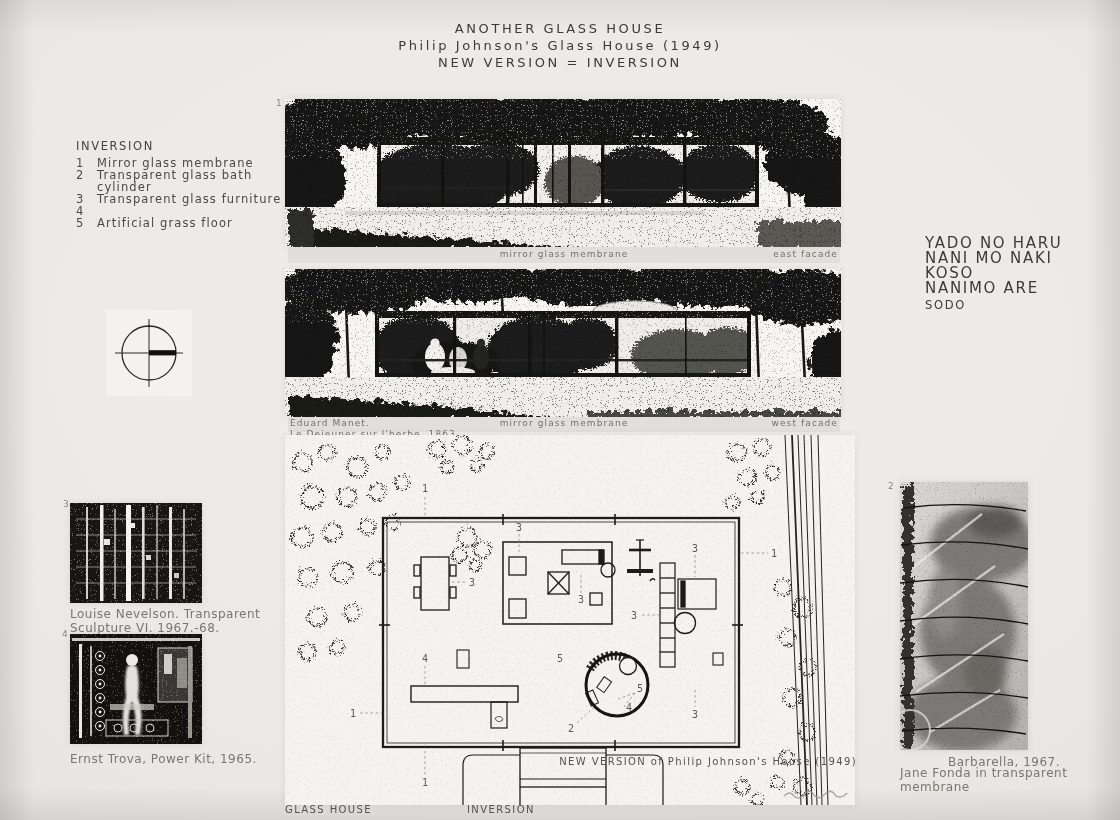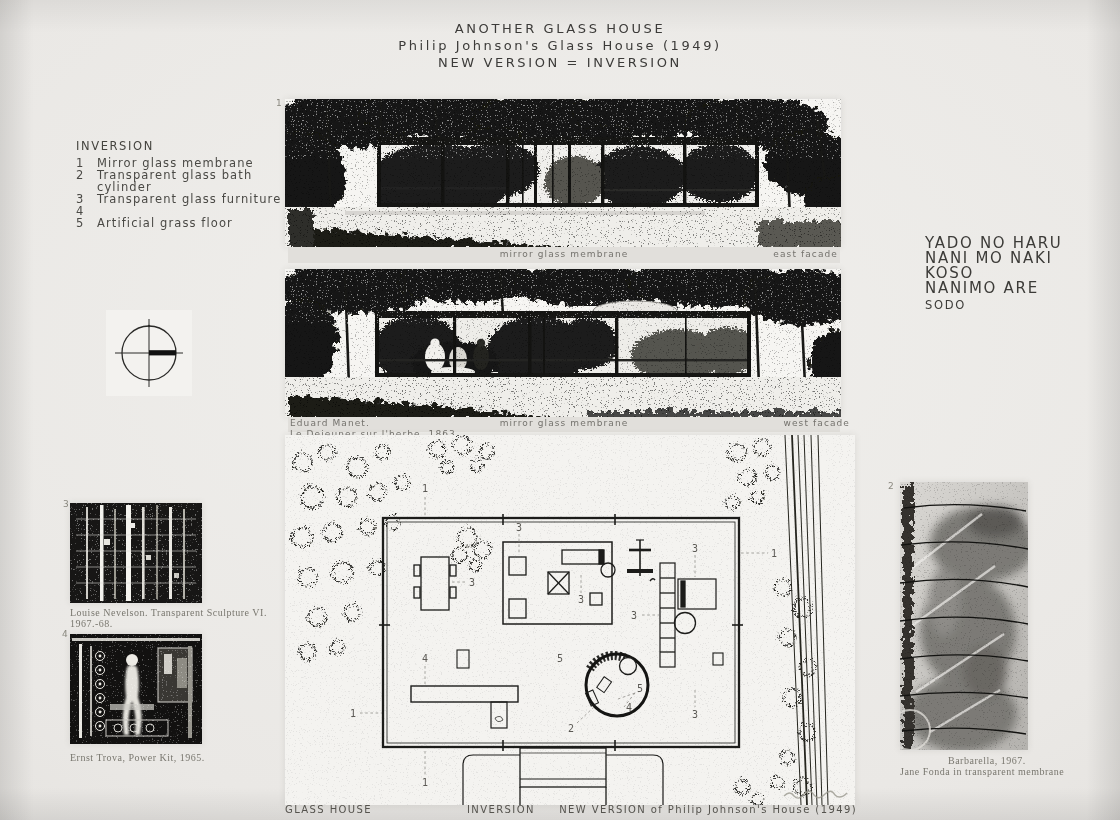--- a/index.html
+++ b/index.html
@@ -19,21 +19,21 @@
   .list-block{left:76px;top:139px;width:215px;}
   .list-title{font-size:11.5px;letter-spacing:1.6px;color:#45443f;margin-bottom:4px;}
   .inv-row{display:flex;font-size:11.5px;letter-spacing:1.1px;line-height:12px;color:#4a4945;margin-bottom:0;}
   .inv-row .num{width:21px;flex:none;}
   .inv-row .lbl2{margin-top:0px;}
   .poem-block{left:925px;top:236px;width:160px;}
   .poem-line{font-size:15px;letter-spacing:1.7px;line-height:15px;color:#3c3b38;}
   .poem-sign{position:absolute;left:925px;top:298px;width:128px;text-align:left;font-size:11.5px;letter-spacing:1.7px;color:#3c3b38;}
   .cap{font-size:9px;letter-spacing:1.1px;color:#74726d;}
   .cap-strip{background:#e1dfdb;}
-  .tinycap{font-size:10px;letter-spacing:.5px;color:#79776f;font-family:Liberation Serif, serif;}
+  .tinycap{font-size:12px;letter-spacing:.5px;color:#79776f;}
   .fignum{font-size:9px;color:#8a887f;}
   .footer-cap{font-size:10px;letter-spacing:1.4px;color:#55534e;}
   svg text{font-family:"DejaVu Sans Mono","Liberation Mono",monospace;}
   .sheet{box-shadow:0 0 7px rgba(60,58,52,.10);}
 </style>
 </head>
 <body>
 
 <svg width="0" height="0" style="position:absolute">
   <defs>
@@ -237,21 +237,21 @@
     <rect x="0" y="108" width="556" height="40" filter="url(#f-speckB)" opacity=".5"></rect>
   </g>
   <rect width="556" height="108" filter="url(#f-speckB)" opacity=".26"></rect>
   <rect y="0" width="556" height="56" filter="url(#f-speckW)" opacity=".5"></rect>
 </svg>
 
 <div class="abs cap-strip" style="left:288px;top:417px;width:552px;height:15px;"></div>
 <div class="abs cap" style="left:290px;top:418px;">Eduard Manet.</div>
 <div class="abs cap" style="left:290px;top:429px;text-align:right;">Le Dejeuner sur l'herbe, 1863.</div>
 <div class="abs cap" style="left:288px;top:418px;width:552px;text-align:center;">mirror glass membrane</div>
-<div class="abs cap" style="left:300px;top:418px;width:550px;text-align:right;">west facade</div>
+<div class="abs cap" style="left:288px;top:418px;width:550px;text-align:right;">west facade</div>
 
 <svg class="abs" style="left:106px;top:310px;" width="86" height="86" viewBox="0 0 86 86">
   <rect width="86" height="86" fill="#f3f2ef"></rect>
   <circle cx="43" cy="43" r="27" fill="none" stroke="#2a2a28" stroke-width="1.3"></circle>
   <line x1="9" y1="43" x2="77" y2="43" stroke="#2a2a28" stroke-width="1"></line>
   <line x1="43" y1="9" x2="43" y2="77" stroke="#2a2a28" stroke-width="1"></line>
   <rect x="43" y="40.2" width="27" height="5.2" fill="#111"></rect>
   <circle cx="43" cy="16" r="1.2" fill="#2a2a28"></circle>
 </svg>
 
@@ -537,13 +537,13 @@
 </svg>
 <div class="abs tinycap" style="left:900px;top:755px;padding-left:48px;">Barbarella, 1967.</div>
 <div class="abs tinycap" style="left:900px;top:766px;">Jane Fonda in transparent membrane</div>
 
 <svg class="abs" style="left:780px;top:786px;" width="80" height="16" viewBox="0 0 80 16">
   <path d="M4,10 q6,-6 10,0 q5,5 10,-2 q6,-6 10,1 q5,6 11,-1 q6,-6 10,1 q5,5 12,-2" fill="none" stroke="#9a988f" stroke-width="1.4" opacity=".8"></path>
 </svg>
 
 <div class="abs footer-cap" style="left:285px;top:804px;text-align:right;">GLASS HOUSE</div>
 <div class="abs footer-cap" style="left:467px;top:804px;">INVERSION</div>
-<div class="abs footer-cap" style="right:263px;top:804px;">NEW VERSION of Philip Johnson's House (1949)</div>
+<div class="abs footer-cap" style="right:263px;top:756px;">NEW VERSION of Philip Johnson's House (1949)</div>
 
 </body></html>

